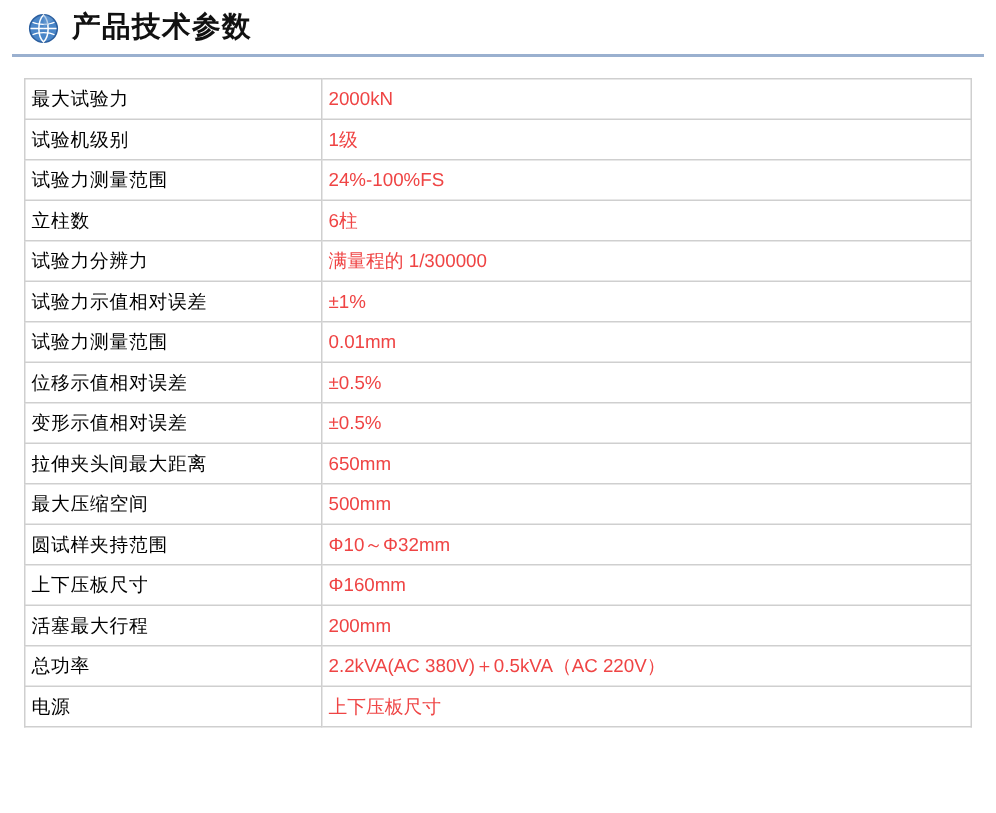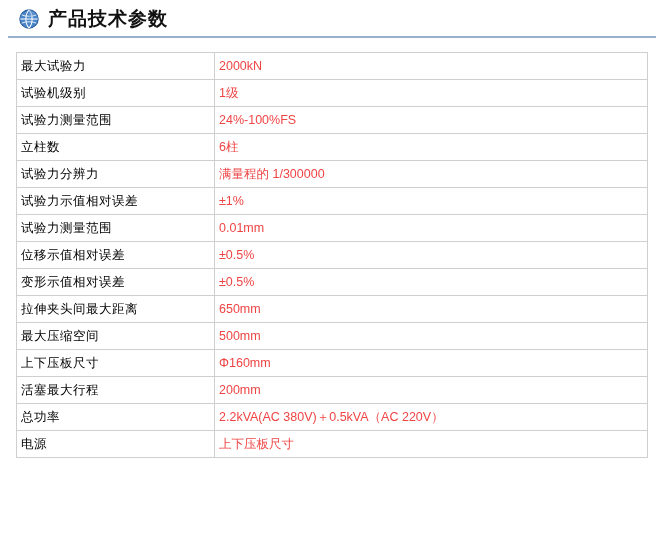--- a/index.html
+++ b/index.html
@@ -129,20 +129,24 @@
         </tr>
         <tr>
           <td class="label">拉伸夹头间最大距离</td>
           <td class="value">650mm</td>
         </tr>
         <tr>
           <td class="label">最大压缩空间</td>
           <td class="value">500mm</td>
         </tr>
         <tr>
+          <td class="label">圆试样夹持范围</td>
+          <td class="value">Φ10～Φ32mm</td>
+        </tr>
+        <tr>
           <td class="label">上下压板尺寸</td>
           <td class="value">Φ160mm</td>
         </tr>
         <tr>
           <td class="label">活塞最大行程</td>
           <td class="value">200mm</td>
         </tr>
         <tr>
           <td class="label">总功率</td>
           <td class="value">2.2kVA(AC 380V)＋0.5kVA（AC 220V）</td>

